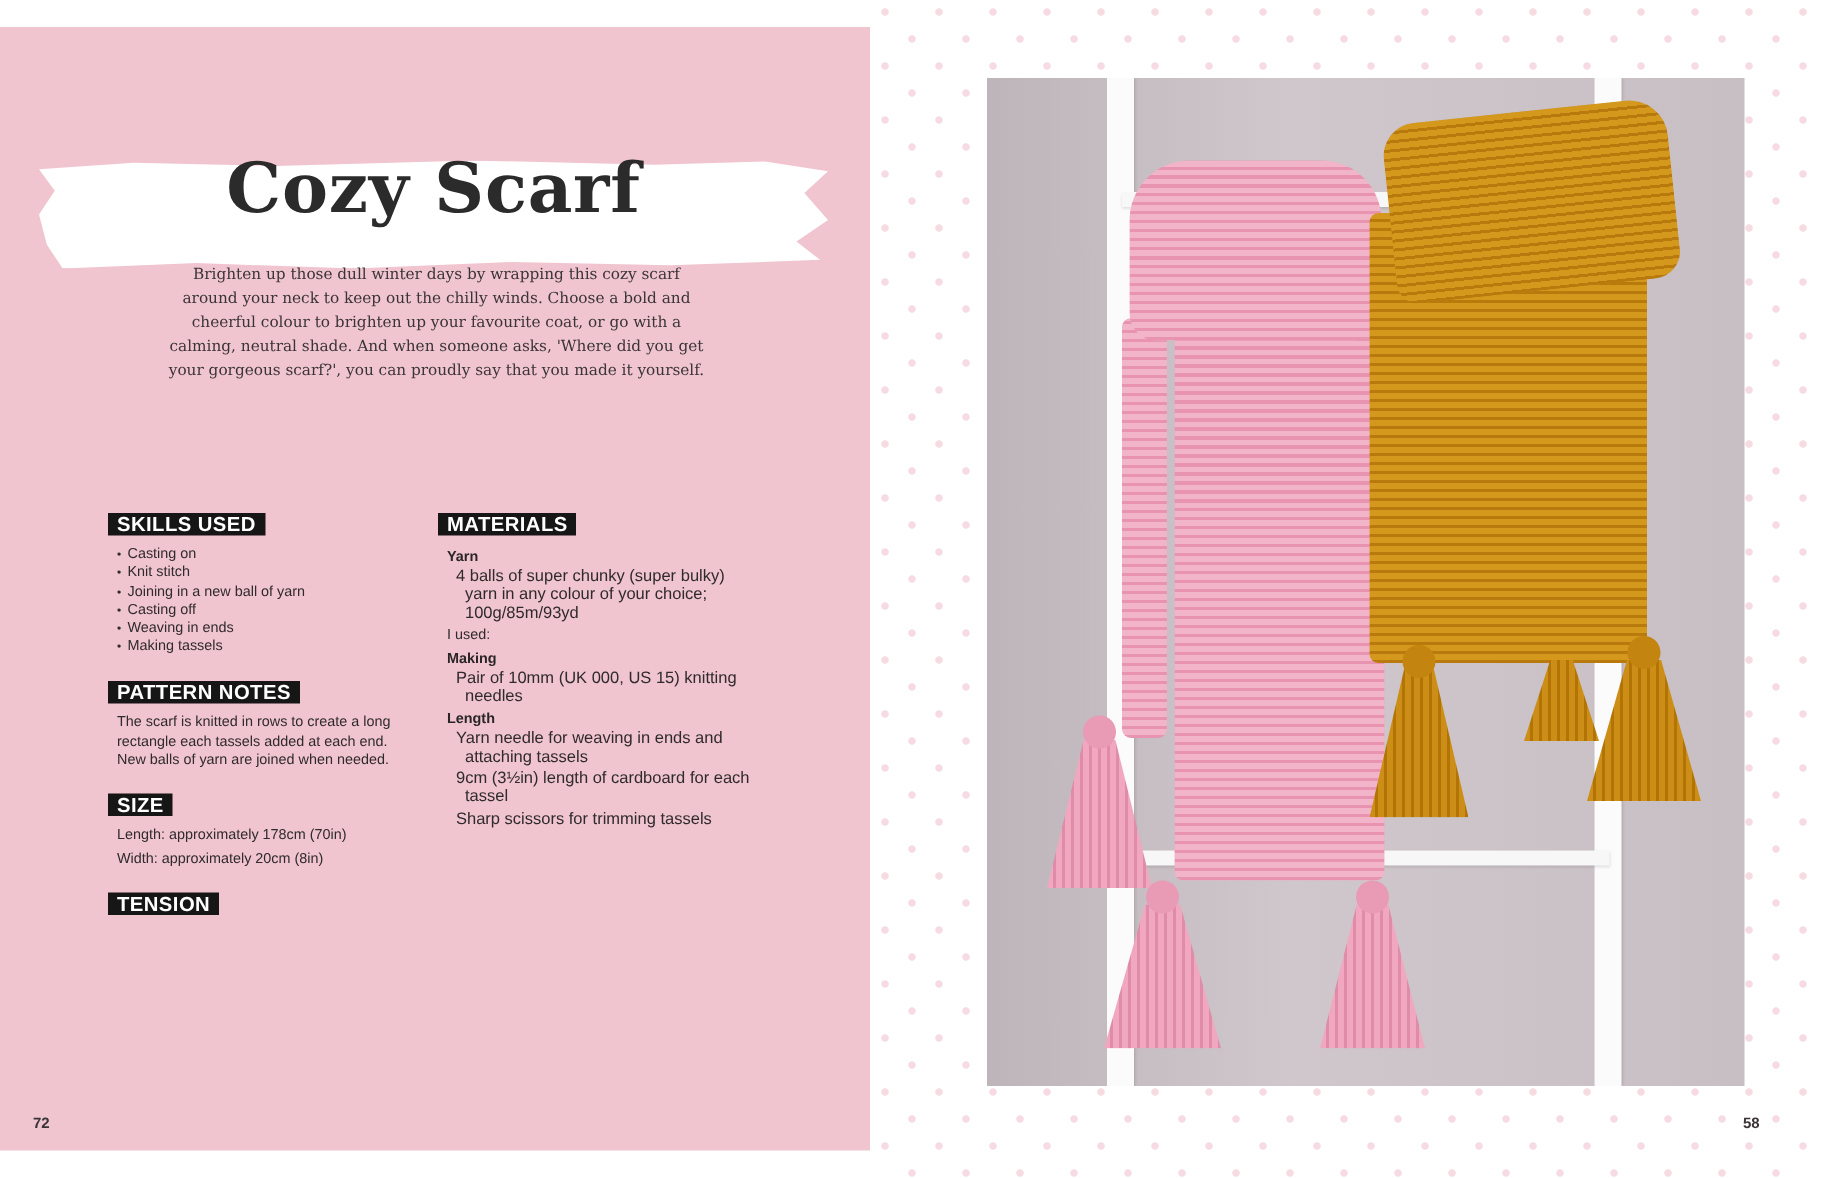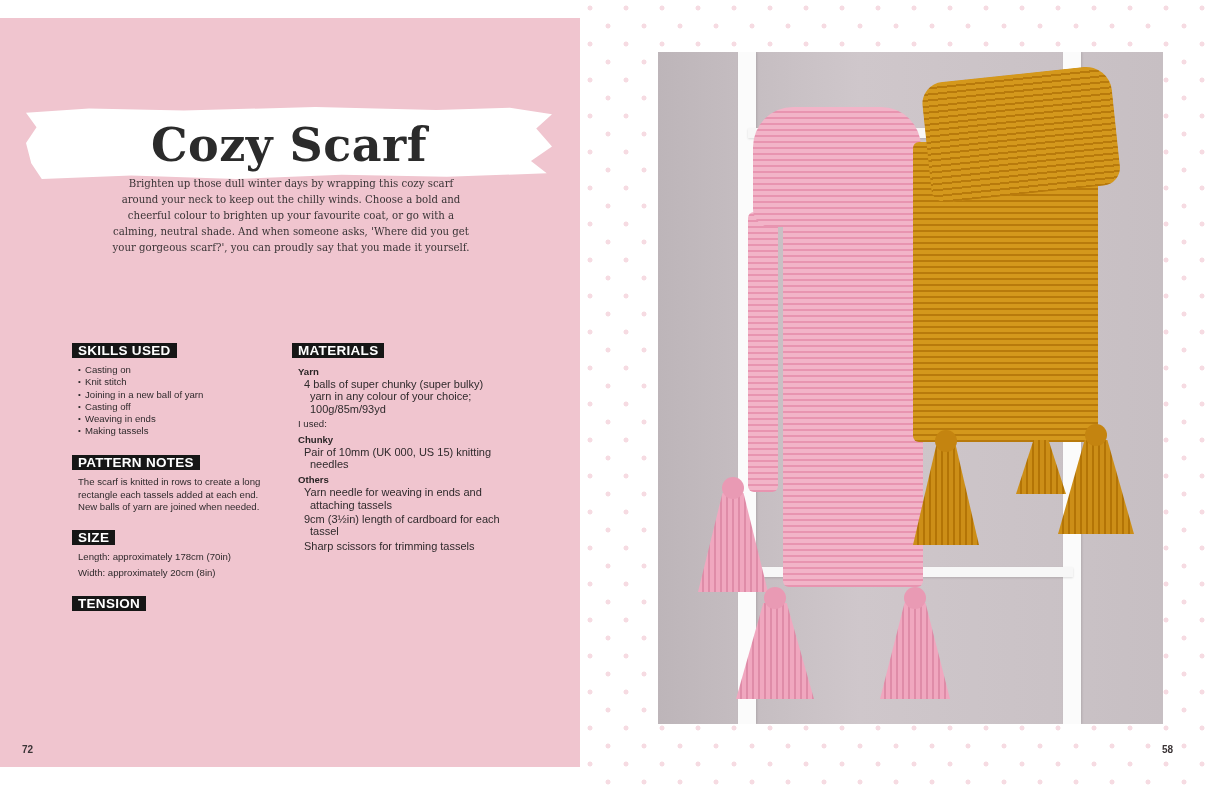--- a/index.html
+++ b/index.html
@@ -12,21 +12,21 @@
   .left-page {
     position: absolute; left: 0; top: 18px; width: 580px; height: 749px;
     background: #f0c5cf;
   }
   .title-brush {
     position: absolute; left: 26px; top: 107px; width: 526px; height: 72px;
     background: #ffffff;
     clip-path: polygon(0% 8%, 12% 2%, 30% 5%, 55% 0%, 78% 4%, 92% 1%, 100% 10%, 97% 30%, 100% 55%, 96% 75%, 99% 92%, 80% 97%, 60% 94%, 40% 100%, 20% 95%, 3% 100%, 1% 78%, 0% 50%, 2% 28%);
   }
   .title {
-    position: absolute; left: 26px; top: 109px; width: 526px; height: 72px;
+    position: absolute; left: 26px; top: 89px; width: 526px; height: 72px;
     display: flex; align-items: center; justify-content: center;
     font-family: "DejaVu Serif", "Liberation Serif", serif;
     font-size: 46px; color: #2b2b2b; letter-spacing: 0.5px;
   }
   .intro {
     position: absolute; left: 110px; top: 176px; width: 362px;
     font-family: "DejaVu Serif", "Liberation Serif", serif;
     font-size: 10.2px; line-height: 16px; text-align: center; color: #3a3436;
   }
 
@@ -151,23 +151,23 @@
       <span class="section-head">TENSION</span>
     </div>
   </div>
 
   <div class="col col-right">
     <div class="block" style="top:18px; width:215px;">
       <span class="section-head">MATERIALS</span>
       <p class="mat-sub" style="margin-top:6px;">Yarn</p>
       <p class="mat-item">4 balls of super chunky (super bulky) yarn in any colour of your choice; 100g/85m/93yd</p>
       <p class="mat-plain">I used:</p>
-      <p class="mat-sub">Chunky</p>
+      <p class="mat-sub">Making</p>
       <p class="mat-item">Pair of 10mm (UK 000, US 15) knitting needles</p>
-      <p class="mat-sub">Others</p>
+      <p class="mat-sub">Length</p>
       <p class="mat-item">Yarn needle for weaving in ends and attaching tassels</p>
       <p class="mat-item">9cm (3½in) length of cardboard for each tassel</p>
       <p class="mat-item">Sharp scissors for trimming tassels</p>
     </div>
   </div>
 
   <span class="page-num pn-left">72</span>
 
   <div class="right-page"></div>
 

